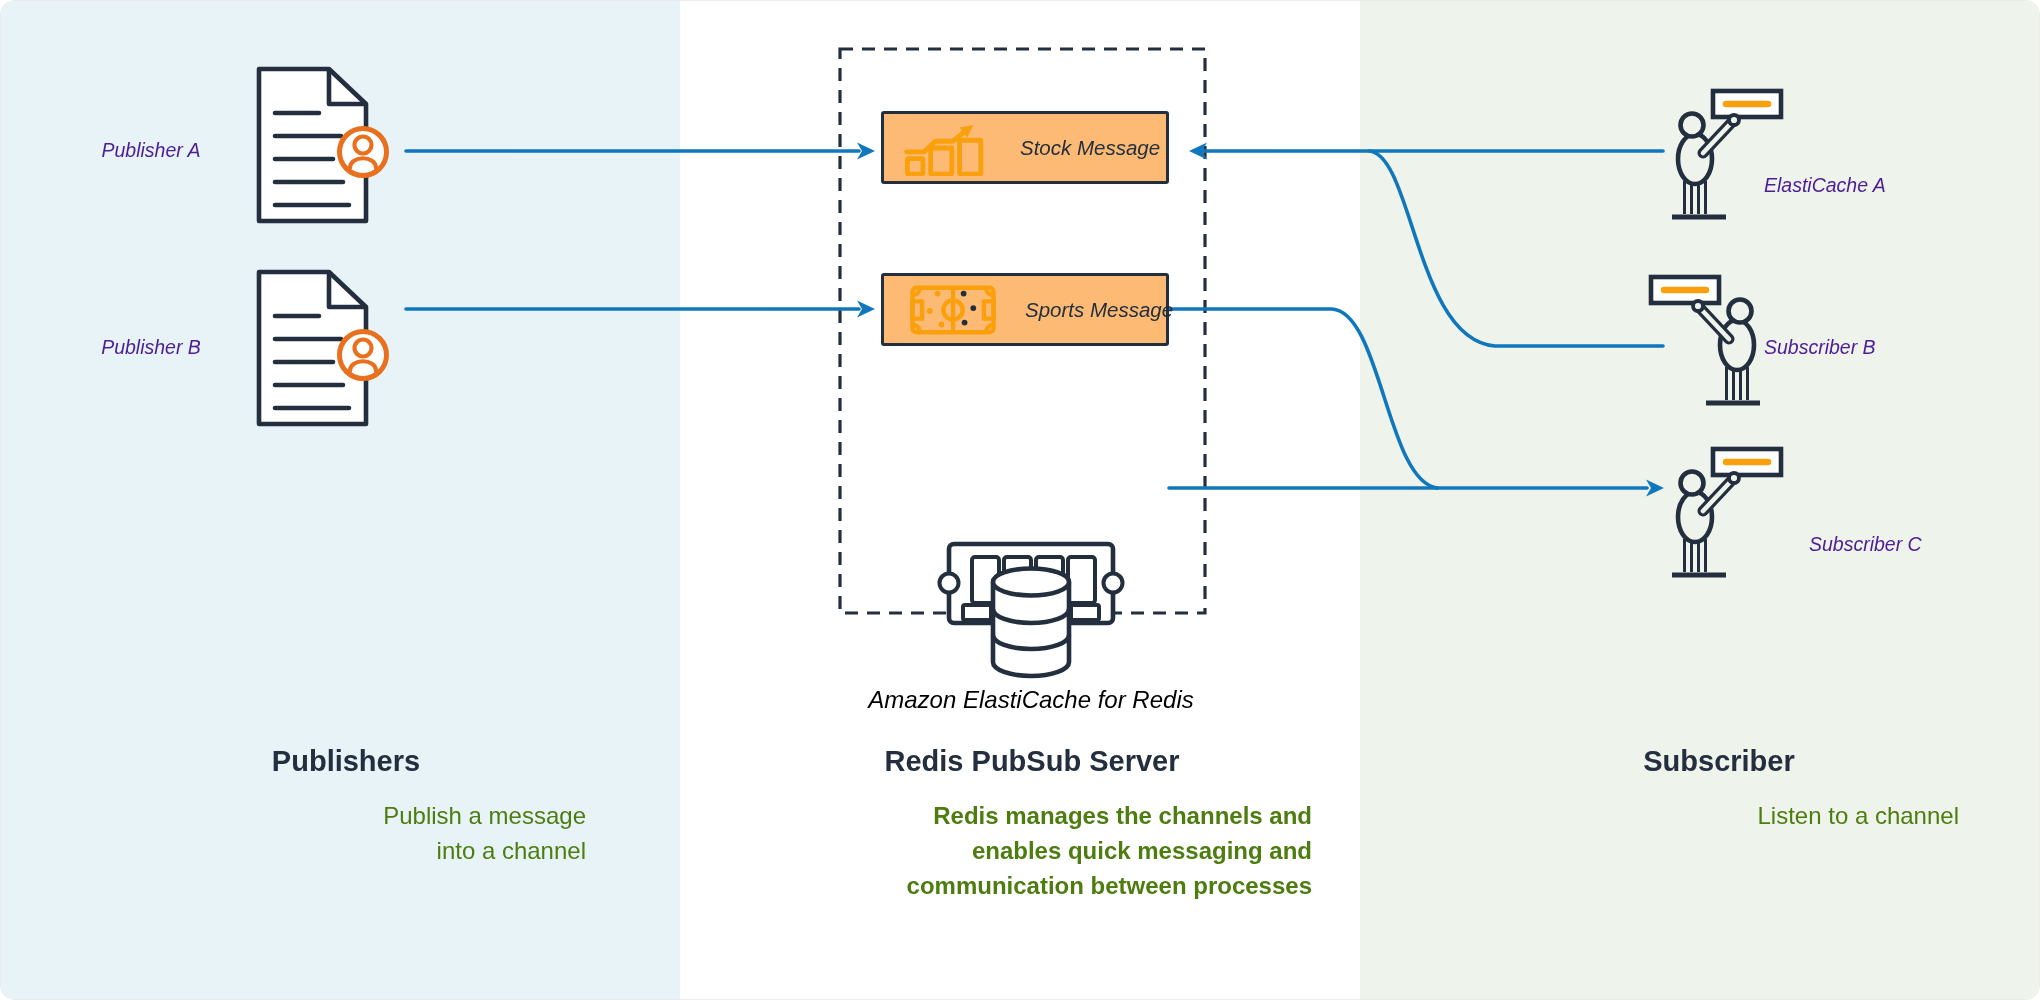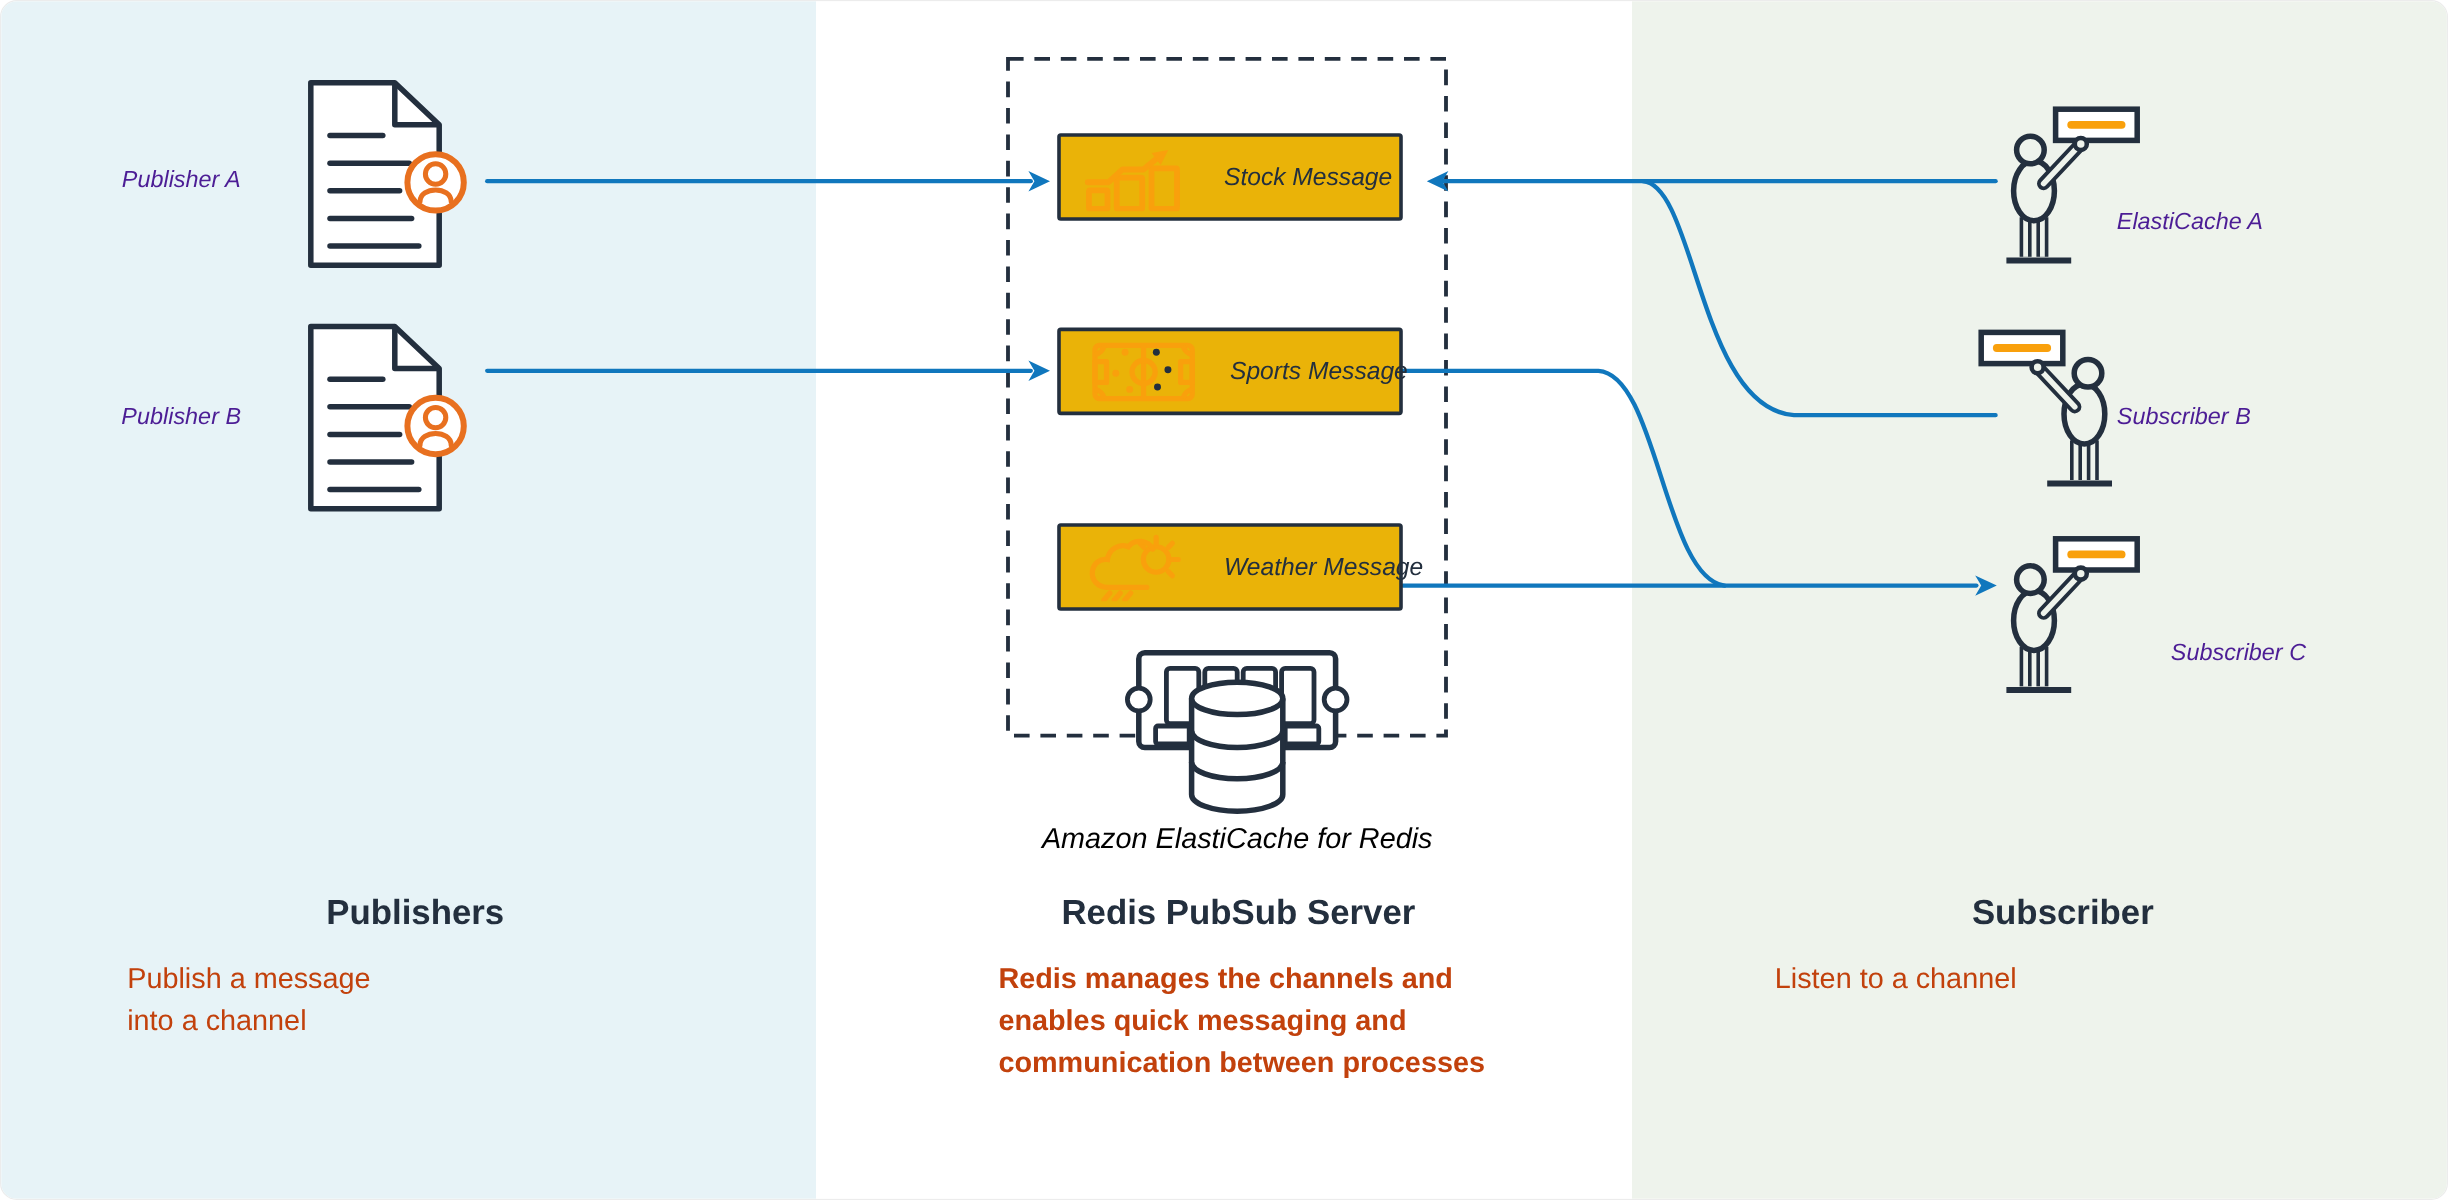--- a/index.html
+++ b/index.html
@@ -10,32 +10,32 @@
   }
   .panel{position:absolute;top:0;height:100%;}
   .panel-left{left:0;width:679px;background:#e7f3f7;}
   .panel-mid{left:679px;width:680px;background:#ffffff;}
   .panel-right{left:1359px;width:681px;background:#eef3ec;}
 
   svg.overlay{position:absolute;left:0;top:0;z-index:2;}
 
   .channel-box{
     position:absolute;left:880px;width:288px;height:73px;box-sizing:border-box;
-    background:#eab308;border:3.5px solid #232f3e;border-radius:3px;
+    background:#fdba74;border:3.5px solid #232f3e;border-radius:3px;
     display:flex;align-items:center;padding-left:19px;z-index:3;
   }
   .channel-box .ch-icon{flex:0 0 auto;}
   .channel-label{
     font-style:italic;font-size:20.5px;color:#232f3e;margin-left:27px;white-space:nowrap;
   }
 
   .txt{position:absolute;z-index:4;white-space:pre-line;}
   .entity-label{font-style:italic;font-size:19.5px;color:#4c1d95;line-height:24px;}
   .section-title{font-size:29px;color:#232f3e;text-align:center;width:420px;line-height:36px;font-weight:bold;}
-  .section-sub{font-size:24px;color:#c2410c;text-align:left;width:480px;line-height:35px;}
+  .section-sub{font-size:24px;color:#4d7c0f;text-align:right;width:480px;line-height:35px;}
   .cache-caption{font-style:italic;font-size:24px;color:#000000;text-align:center;width:420px;}
 </style>
 </head>
 <body>
 
 <div class="stage">
 
   <div class="panel panel-left"></div>
   <div class="panel panel-mid"></div>
   <div class="panel panel-right"></div>
@@ -152,37 +152,20 @@
       </g>
       <g fill="#232f3e">
         <circle cx="57" cy="12" r="3"></circle>
           <circle cx="67" cy="27" r="3"></circle>
           <circle cx="58" cy="42" r="3"></circle>
       </g>
     </svg>
     <span class="channel-label">Sports Message</span>
   </div>
 
-  <div class="channel-box" style="top:435px;">
-    <svg class="ch-icon" width="90" height="56" viewBox="0 0 92 58">
-      <g fill="none" stroke="#f9a00c" stroke-width="4.5" stroke-linecap="round">
-        <circle cx="62" cy="22" r="11"></circle>
-        <path d="M62 3 V8"></path>
-          <path d="M76 8 L72.5 11.5"></path>
-          <path d="M81 22 H76"></path>
-        <path d="M76 36 L72.5 32.5"></path>
-          <path d="M48 8 L51.5 11.5"></path>
-        <path d="M59 13 C55 5 43 4 38 11 C30 8 21 13 20 22 C14 21 8 25 7 32 C6 39 11 46 20 46 L54 46"></path>
-        <path d="M22 51 L17 57"></path>
-          <path d="M31 51 L26 57"></path>
-          <path d="M40 51 L35 57"></path>
-      </g>
-    </svg>
-    <span class="channel-label">Weather Message</span>
-  </div>
 
   <div class="txt entity-label" style="left:60px;top:137px;width:180px;text-align:center;">Publisher A</div>
   <div class="txt entity-label" style="left:60px;top:334px;width:180px;text-align:center;">Publisher B</div>
 
   <div class="txt entity-label" style="left:1763px;top:172px;">ElastiCache A</div>
   <div class="txt entity-label" style="left:1763px;top:334px;">Subscriber B</div>
   <div class="txt entity-label" style="left:1763px;top:531px;margin-left:45px;">Subscriber C</div>
 
   <div class="txt cache-caption" style="left:820px;top:685px;">Amazon ElastiCache for Redis</div>
 

